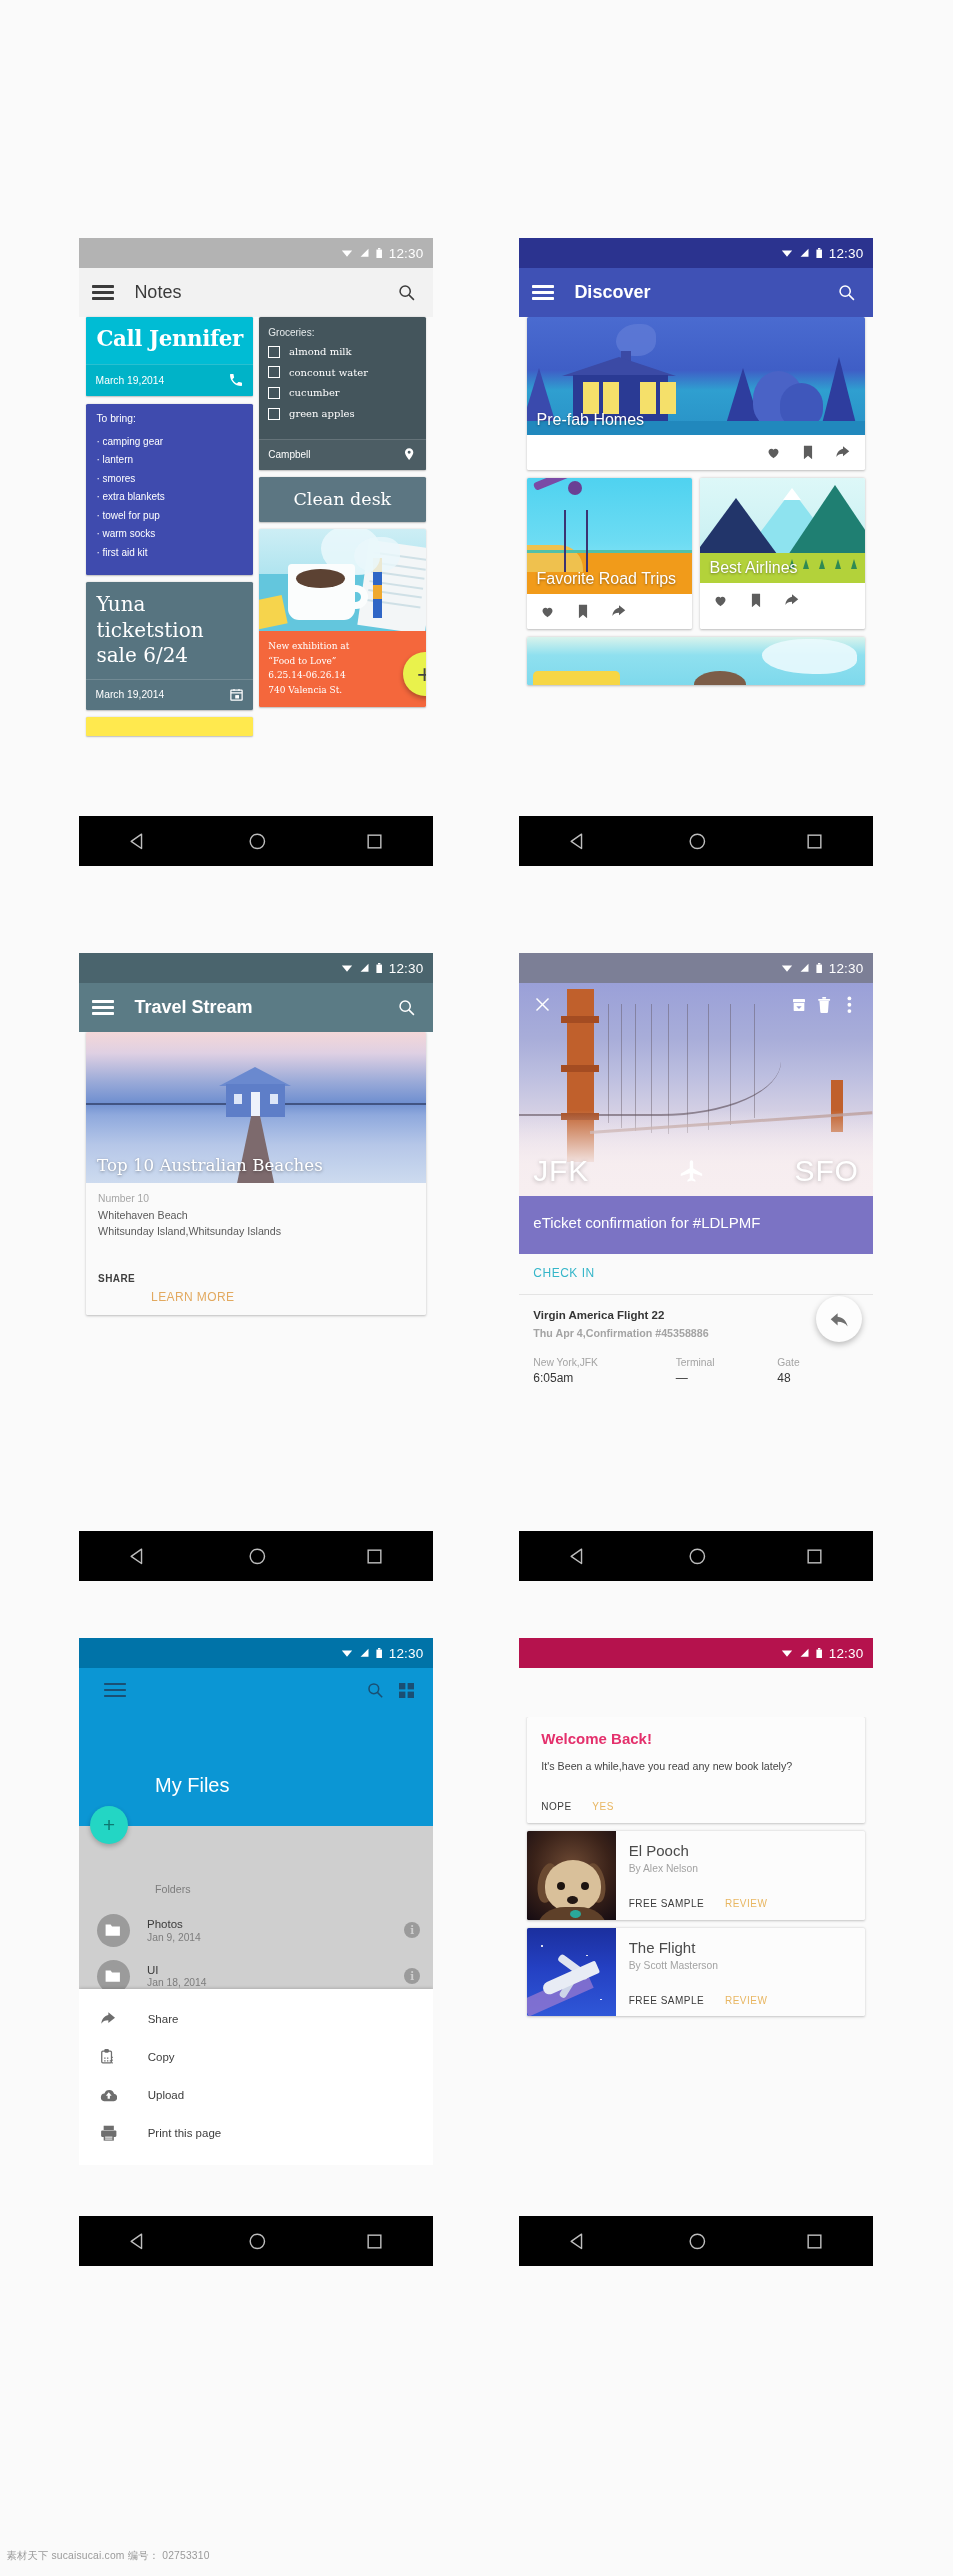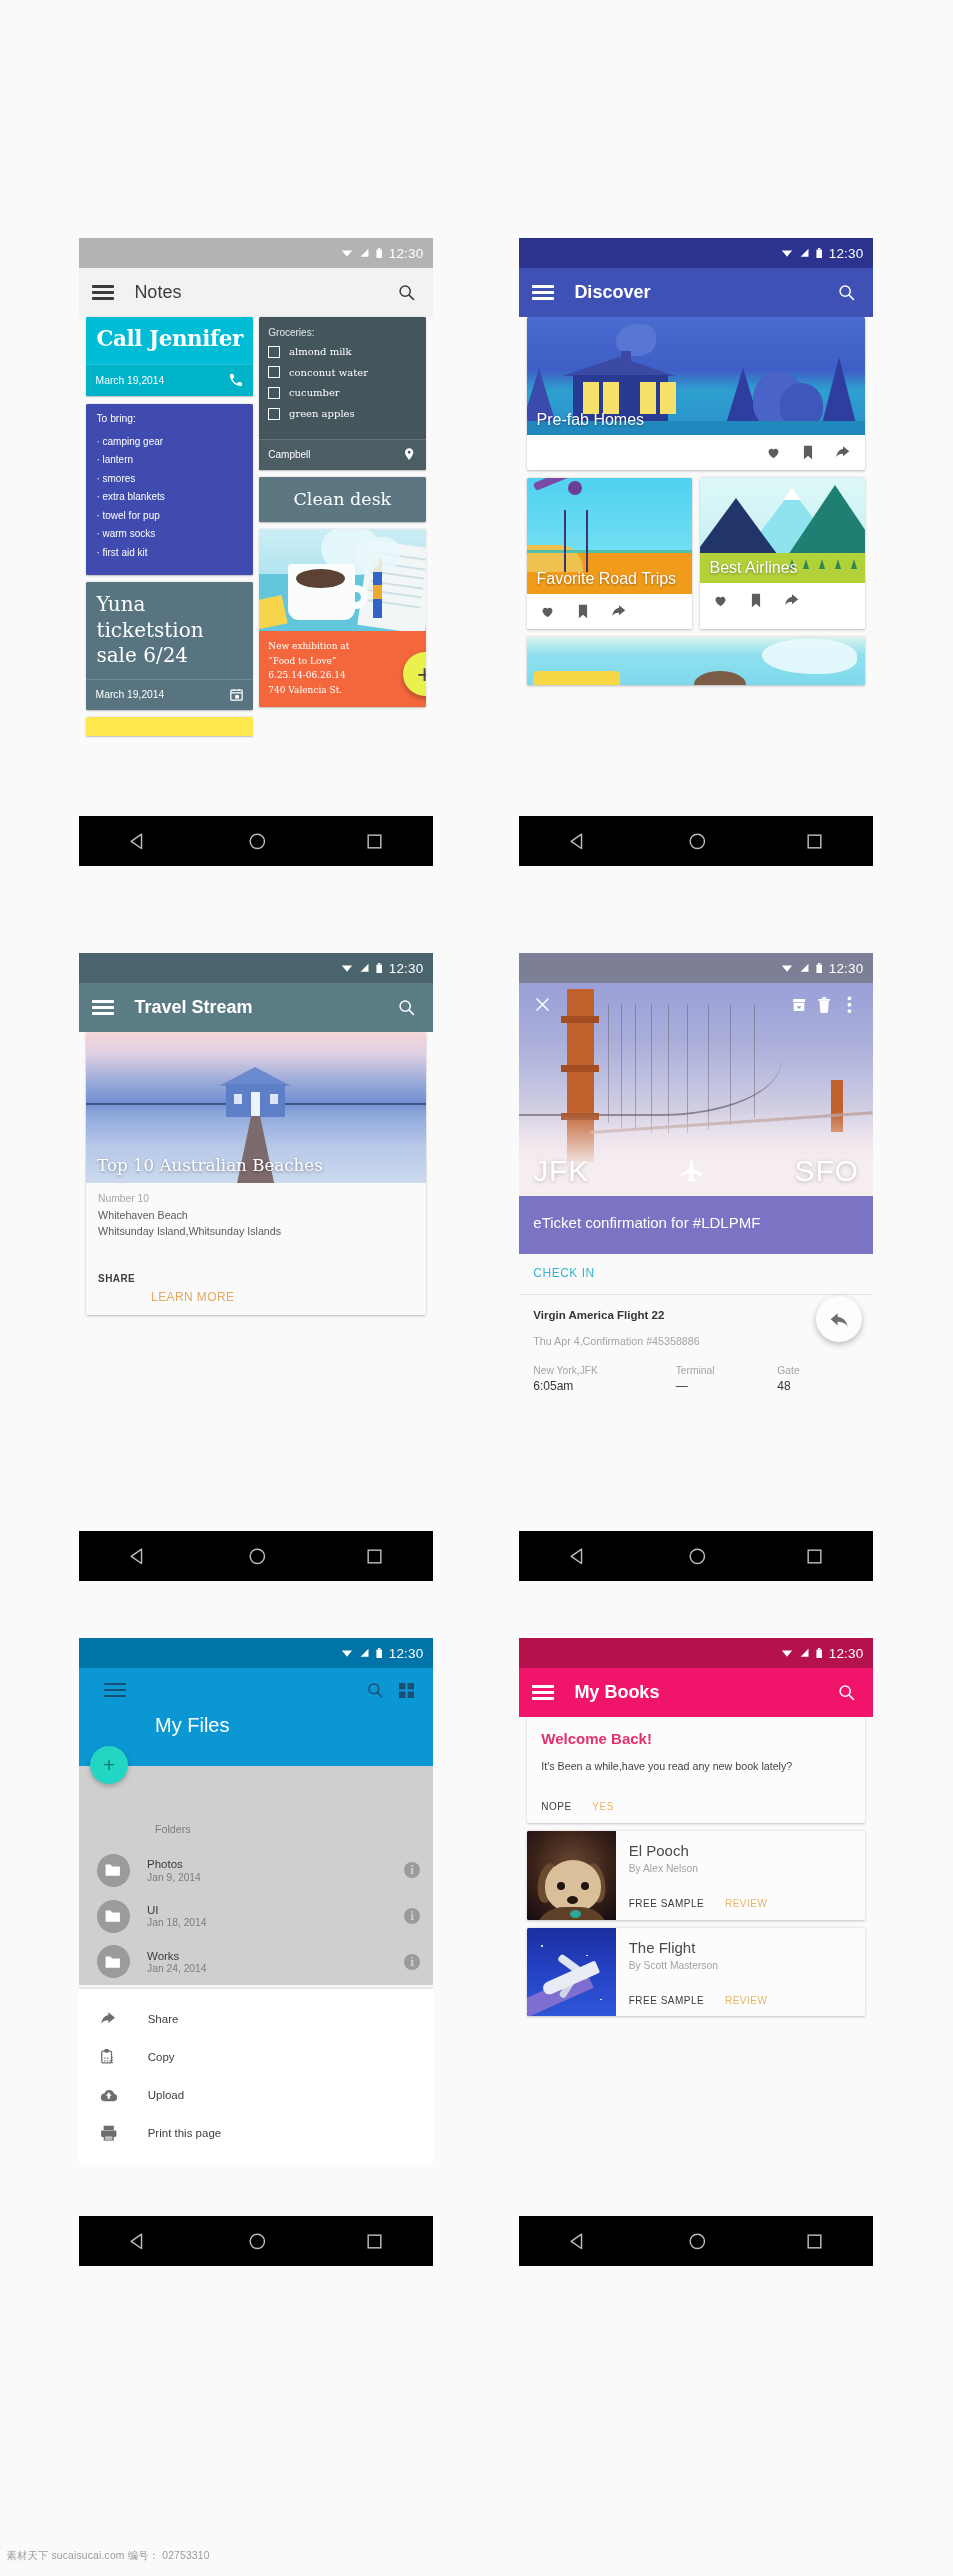--- a/index.html
+++ b/index.html
@@ -203,32 +203,32 @@
   .bridge-top .sp { flex:1; }
   .bridge-top .ic { width:25.4px; height:25.4px; display:flex; align-items:center; justify-content:center; }
   .route { position:absolute; left:0; right:0; bottom:8px; display:flex; align-items:center; justify-content:space-between; padding:0 14.3px; color:#fff; }
   .route .ap { font-size:30px; font-weight:400; letter-spacing:0.8px; text-shadow:0 0.8px 4px rgba(0,0,0,.25);}
   .tkband { background:#7b73c4; padding: 16px 14.3px 20.7px; }
   .tkband h2 { color:#fff; font-size:15px; font-weight:400; line-height:1.4; }
   .checkin { padding: 12.7px 14.3px 13.5px; border-bottom:0.8px solid #e4e4e4; }
   .checkin span { color:#35b6c9; font-size:12px; font-weight:400; letter-spacing:0.5px;}
   .flightinfo { padding: 14.3px 14.3px 0; position:relative; }
   .flightinfo .f1 { font-size:11.5px; color:#353535; font-weight:700; }
-  .flightinfo .f2 { font-size:10.7px; color:#a4a4a4; margin-top:14px; }
+  .flightinfo .f2 { font-size:10.7px; color:#a4a4a4; margin-top:6px;font-weight:bold; }
   .frow { display:flex; margin-top: 17.5px; }
   .frow .c1 { flex: 1.4; } .frow .c2 { flex: 1; } .frow .c3 { flex: .8; }
   .frow .lbl { font-size:10.3px; color:#a4a4a4; }
   .frow .val { font-size:12px; color:#353535; margin-top:3.2px; }
   .fab-reply { position:absolute; right:11px; top:1.6px; width:46px; height:46px; border-radius:50%; background:#fdfdfd;
                box-shadow:0 2.4px 6.4px rgba(0,0,0,.26); display:flex; align-items:center; justify-content:center; color:#707070;}
 
   
   .s5 .statusbar { background:#0073a8; color:#fff; }
   .s5-body { position:absolute; left:0; top:30px; right:0; bottom:50px; overflow:hidden; background:#fafafa;}
-  .files-hdr { background:#0b96d4; height: 98px; position:relative;padding-left:12px; }
+  .files-hdr { background:#0b96d4; height: 158px; position:relative;padding-left:12px; }
   .files-hdr .bar { height:44px; display:flex; align-items:center; padding: 0 12.7px; color:#1a4f73; gap:4.8px;}
   .files-hdr .bar .sp { flex:1; }
   .files-hdr h1 { position:absolute; left:76px; bottom:29px; color:#fff; font-size:20px; font-weight:400; }
   .fab-teal { position:absolute; left:11px; bottom:-17.5px; width:38px; height:38px; border-radius:50%; background:#23d6c4;
               display:flex; align-items:center; justify-content:center; font-size:20.7px; color:#0d7a72; font-weight:300; box-shadow:0 2.4px 5.6px rgba(0,0,0,.24); z-index:3;}
   .files-list { background:#cfcfcf; padding-top: 20.7px; }
   .files-list .secl { color:#7d7d7d; font-size:10.7px; padding: 0 0 12.7px 76px; margin-top: 36px; }
   .frowitem { display:flex; align-items:center; padding: 6.4px 12.7px 6.4px 17.5px; gap:17.5px; }
   .folder-ic { width:33px; height:33px; border-radius:50%; background:#9b9b9b; display:flex; align-items:center; justify-content:center; flex:none;}
   .frowitem .tx { flex:1; }
@@ -915,34 +915,20 @@
           </svg>
         <svg class="st-ico" width="10.3" height="9.5" viewBox="0 0 13 12">
             <path d="M12 1 L12 11 L2 11 Z" fill="#fff"></path>
           </svg>
         <svg class="st-ico" width="6.4" height="10.3" viewBox="0 0 8 13">
             <rect x="2.5" y="0" width="3" height="2" fill="#fff"></rect>
             <rect x="0.5" y="2" width="7" height="11" fill="#fff"></rect>
           </svg>
         <span class="st-time">12:30</span>
       </div>
-      <div class="appbar">
-        <div class="hamb">
-            <i></i>
-            <i></i>
-            <i></i>
-          </div>
-        <div class="title">My Books</div>
-        <div class="icobtn">
-          <svg width="17.5" height="17.5" viewBox="0 0 22 22">
-              <circle cx="9" cy="9" r="6.4" fill="none" stroke="currentColor" stroke-width="1.9"></circle>
-              <line x1="13.7" y1="13.7" x2="20" y2="20" stroke="currentColor" stroke-width="1.9"></line>
-            </svg>
-        </div>
-      </div>
 
       <div class="s6-body">
         <div class="bcard">
           <div class="welcome">
             <h3>Welcome Back!</h3>
             <p>It's Been a while,have you read any new book lately?</p>
             <div class="acts">
               <span class="b1">NOPE</span>
               <span class="b2">YES</span>
             </div>

